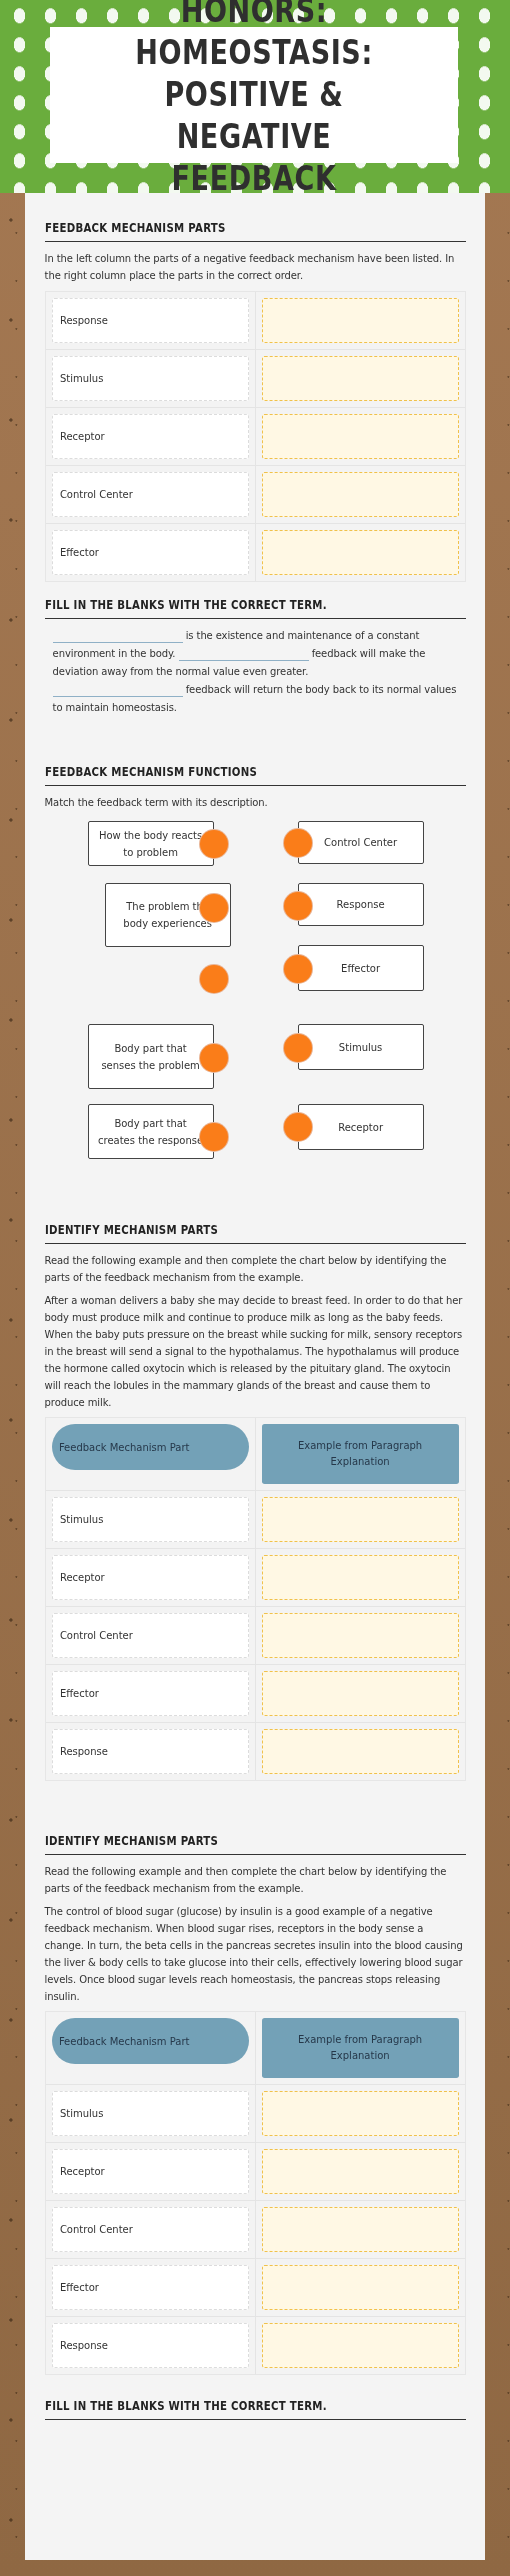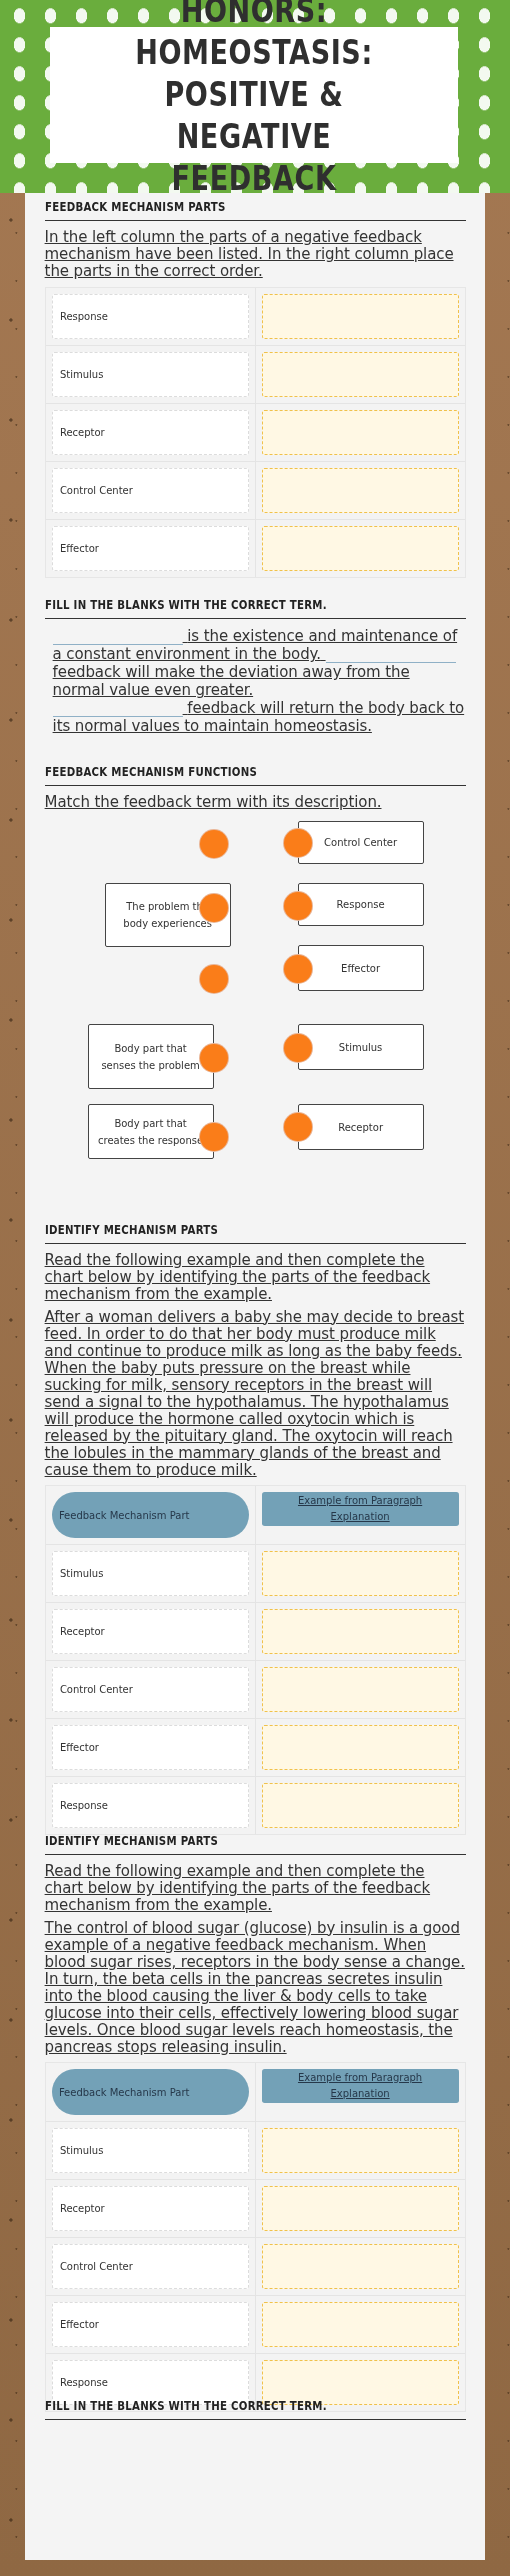--- a/index.html
+++ b/index.html
@@ -40,42 +40,42 @@
     background:#f4f4f4;
   }
   .section { position:absolute; left:20px; width:421px; }
   .sec-title {
     font-family:"DejaVu Sans", sans-serif; font-weight:900; font-size:12px;
     text-transform:uppercase; letter-spacing:0.3px; color:#222;
     transform:scaleX(.85); transform-origin:left;
     margin:0; height:16px; line-height:16px;
   }
   .rule { border:0; border-top:1px solid #333; margin:5.3px 0 8px 0; }
-  p.txt { margin:0 0 5.3px 0; font-size:15px; line-height:17px; color:#333; letter-spacing:-0.1px;text-decoration:underline; }
+  p.txt { margin:0 0 5.3px 0; font-size:10px; line-height:17px; color:#333; letter-spacing:-0.1px; }
   
   .tbl { border:0.7px solid #e6e6e6; background:#f3f3f3; }
   .trow { display:flex; border-top:0.7px solid #e4e4e4; }
   .trow:first-child { border-top:none; }
   .tcell { flex:1; padding:6px; }
   .tcell + .tcell { border-left:0.7px solid #e4e4e4; }
   .lbl-box {
     height:45px; background:#fff; border:1px dashed #dcdcdc; border-radius:2.7px;
     display:flex; align-items:center; padding-left:7.3px; font-size:10px; color:#333;
     box-sizing:border-box;
   }
   .drop-box {
     height:45px; background:#fff8e4; border:1px dashed #f0c14b; border-radius:2.7px;
     box-sizing:border-box;
   }
   .th {
     background:#73a1b7; border-radius:2.7px; color:#26384a; font-size:10px;
     box-sizing:border-box; display:flex; align-items:center;
   }
   .th.left { height:46px; padding-left:7.3px;border-radius:23px; }
-  .th.right { height:34px; justify-content:center; text-align:center; line-height:16.6px; padding:0 13.3px;text-decoration:underline; }
+  .th.right { height:60px; justify-content:center; text-align:center; line-height:16.6px; padding:0 13.3px; }
   
   .blank { display:inline-block; width:98px; height:12px; border-bottom:0.7px solid #8fb0c6; vertical-align:-4px; }
   
   .match-box {
     position:absolute; background:#fff; border:0.7px solid #444; border-radius:2px;
     display:flex; align-items:center; justify-content:center; text-align:center;
     font-size:10px; line-height:17px; color:#333; box-sizing:border-box; padding:0 9.3px;
   }
   .dot {
     position:absolute; width:28px; height:28px; border-radius:50%;
@@ -88,21 +88,21 @@
 <div class="header">
   <div class="title-box">
     <h1>Honors: Homeostasis:
 Positive &amp; Negative
 Feedback</h1>
   </div>
 </div>
 
 <div class="card">
 
-  <div class="section" style="top:6px;">
+  <div class="section" style="top:27px;">
     <h2 class="sec-title">Feedback Mechanism Parts</h2>
     <hr class="rule">
     <p class="txt">In the left column the parts of a negative feedback mechanism have been listed.  In the right column place the parts in the correct order.</p>
     <div class="tbl" style="margin-top:6.6px;">
       <div class="trow">
         <div class="tcell">
             <div class="lbl-box">Response</div>
           </div>
         <div class="tcell">
             <div class="drop-box"></div>
@@ -155,20 +155,21 @@
       <span>feedback will return the body back to its normal values to maintain homeostasis.</span>
     </p>
   </div>
 
   <div class="section" style="top:571px;">
     <h2 class="sec-title">Feedback Mechanism Functions</h2>
     <hr class="rule">
     <p class="txt">Match the feedback term with its description.</p>
   </div>
 
+  <div class="match-box" style="left:63px;top:628px;width:126px;height:45px;">How the body reacts to problem</div>
   <div class="dot" style="left:175px;top:637px;"></div>
   <div class="match-box" style="left:273px;top:628px;width:126px;height:43px;">Control Center</div>
   <div class="dot" style="left:259px;top:636px;"></div>
 
   <div class="match-box" style="left:80px;top:690px;width:126px;height:64px;">The problem the body experiences</div>
   <div class="dot" style="left:175px;top:701px;"></div>
   <div class="match-box" style="left:273px;top:690px;width:126px;height:43px;">Response</div>
   <div class="dot" style="left:259px;top:699px;"></div>
 
   <div class="dot" style="left:175px;top:772px;"></div>

